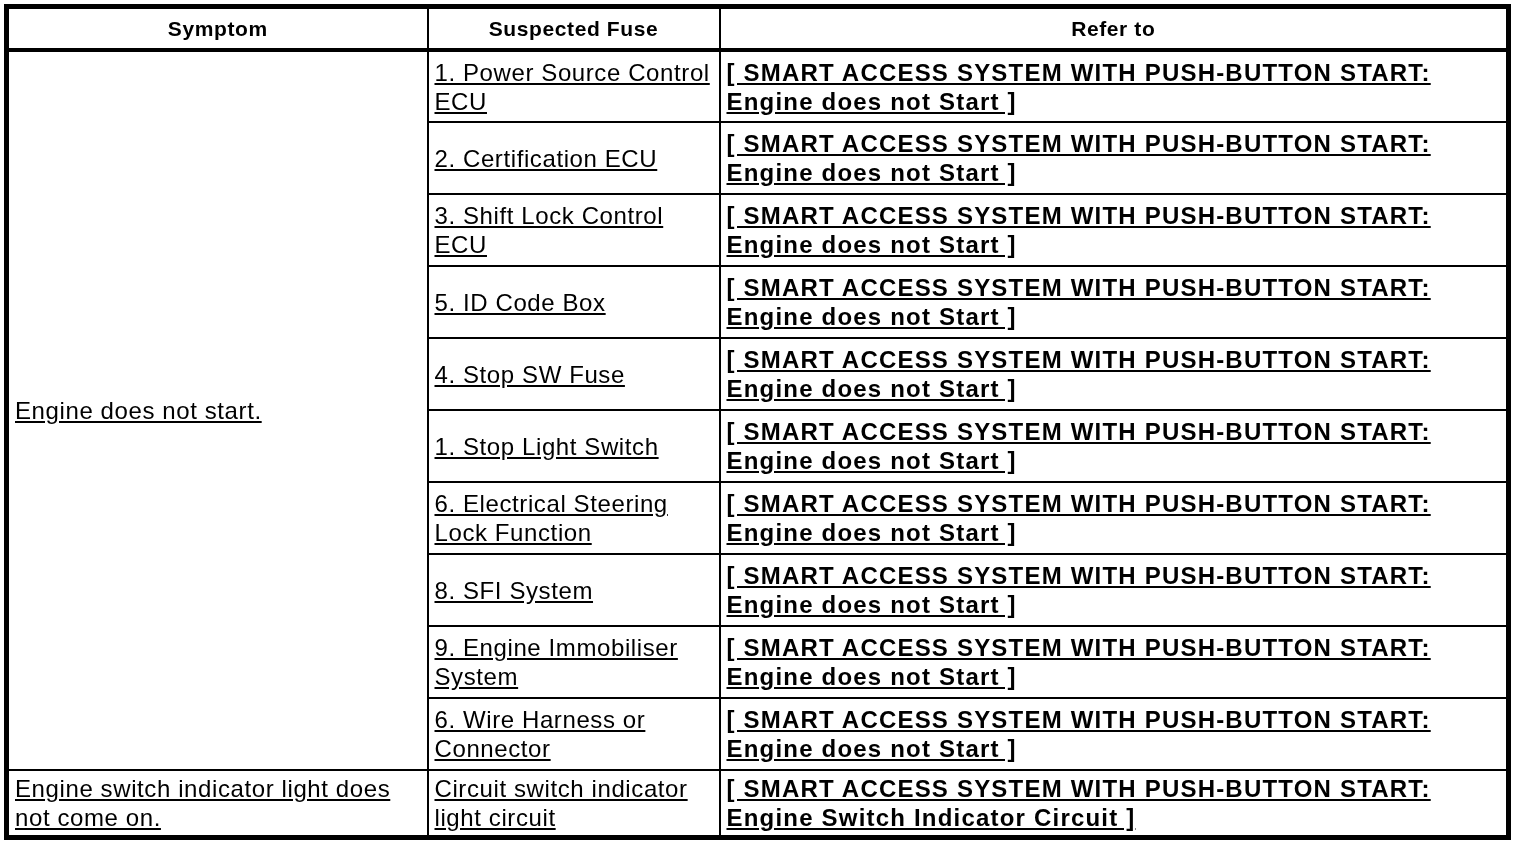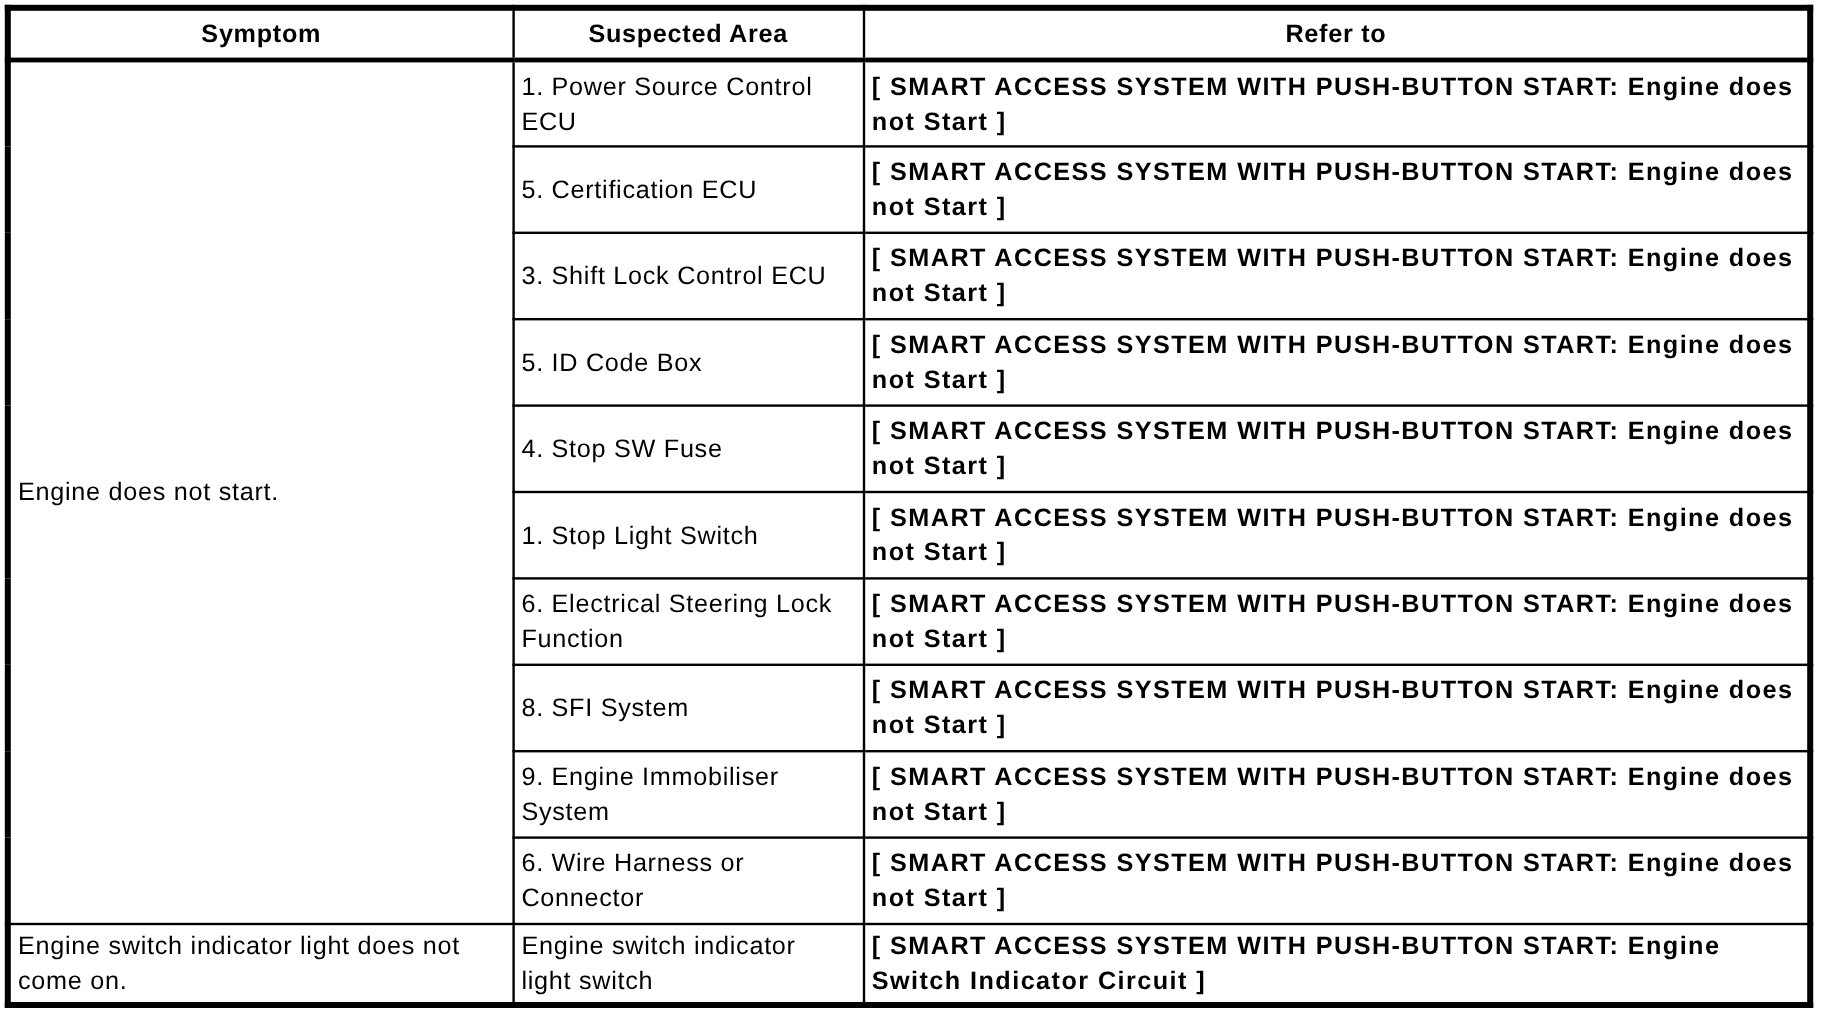--- a/index.html
+++ b/index.html
@@ -29,27 +29,28 @@
     border-bottom-width: 4px;
     height: 39px;
     font-size: 21px;
     font-weight: bold;
     text-align: center;
     vertical-align: middle;
     letter-spacing: 0.6px;
     padding: 0 4px;
   }
   .doc-table td {
-    font-size: 21px;
+    font-size: 24px;
     line-height: 29px;
     vertical-align: middle;
     padding: 3px 8px 3px 6px;
     letter-spacing: 0.6px;
     text-align: left;
     word-wrap: break-word;
+    text-decoration: underline;
   }
   tr.item-row { height: 72px; }
   tr.last-group-row { height: 64px; }
   td.symptom-cell { }
   td.area-cell { }
   td.refer-cell {
     font-weight: bold;
     letter-spacing: 1.2px;
   }
 </style>
@@ -58,32 +59,32 @@
 
 <table class="doc-table">
   <colgroup>
     <col style="width:421px">
     <col style="width:292px">
     <col style="width:789px">
   </colgroup>
   <thead>
     <tr>
       <th>Symptom</th>
-      <th>Suspected Area</th>
+      <th>Suspected Fuse</th>
       <th>Refer to</th>
     </tr>
   </thead>
   <tbody>
       <tr class="item-row">
         <td rowspan="10" class="symptom-cell">Engine does not start.</td>
         <td class="area-cell">1. Power Source Control ECU</td>
         <td class="refer-cell">[ SMART ACCESS SYSTEM WITH PUSH-BUTTON START: Engine does not Start ]</td>
       </tr>
       <tr class="item-row">
-        <td class="area-cell">5. Certification ECU</td>
+        <td class="area-cell">2. Certification ECU</td>
         <td class="refer-cell">[ SMART ACCESS SYSTEM WITH PUSH-BUTTON START: Engine does not Start ]</td>
       </tr>
       <tr class="item-row">
         <td class="area-cell">3. Shift Lock Control ECU</td>
         <td class="refer-cell">[ SMART ACCESS SYSTEM WITH PUSH-BUTTON START: Engine does not Start ]</td>
       </tr>
       <tr class="item-row">
         <td class="area-cell">5. ID Code Box</td>
         <td class="refer-cell">[ SMART ACCESS SYSTEM WITH PUSH-BUTTON START: Engine does not Start ]</td>
       </tr>
@@ -106,17 +107,17 @@
       <tr class="item-row">
         <td class="area-cell">9. Engine Immobiliser System</td>
         <td class="refer-cell">[ SMART ACCESS SYSTEM WITH PUSH-BUTTON START: Engine does not Start ]</td>
       </tr>
       <tr class="item-row">
         <td class="area-cell">6. Wire Harness or Connector</td>
         <td class="refer-cell">[ SMART ACCESS SYSTEM WITH PUSH-BUTTON START: Engine does not Start ]</td>
       </tr>
       <tr class="last-group-row">
         <td rowspan="1" class="symptom-cell">Engine switch indicator light does not come on.</td>
-        <td class="area-cell">Engine switch indicator light switch</td>
+        <td class="area-cell">Circuit switch indicator light circuit</td>
         <td class="refer-cell">[ SMART ACCESS SYSTEM WITH PUSH-BUTTON START: Engine Switch Indicator Circuit ]</td>
       </tr>
     </tbody>
 </table>
 
 </body></html>

